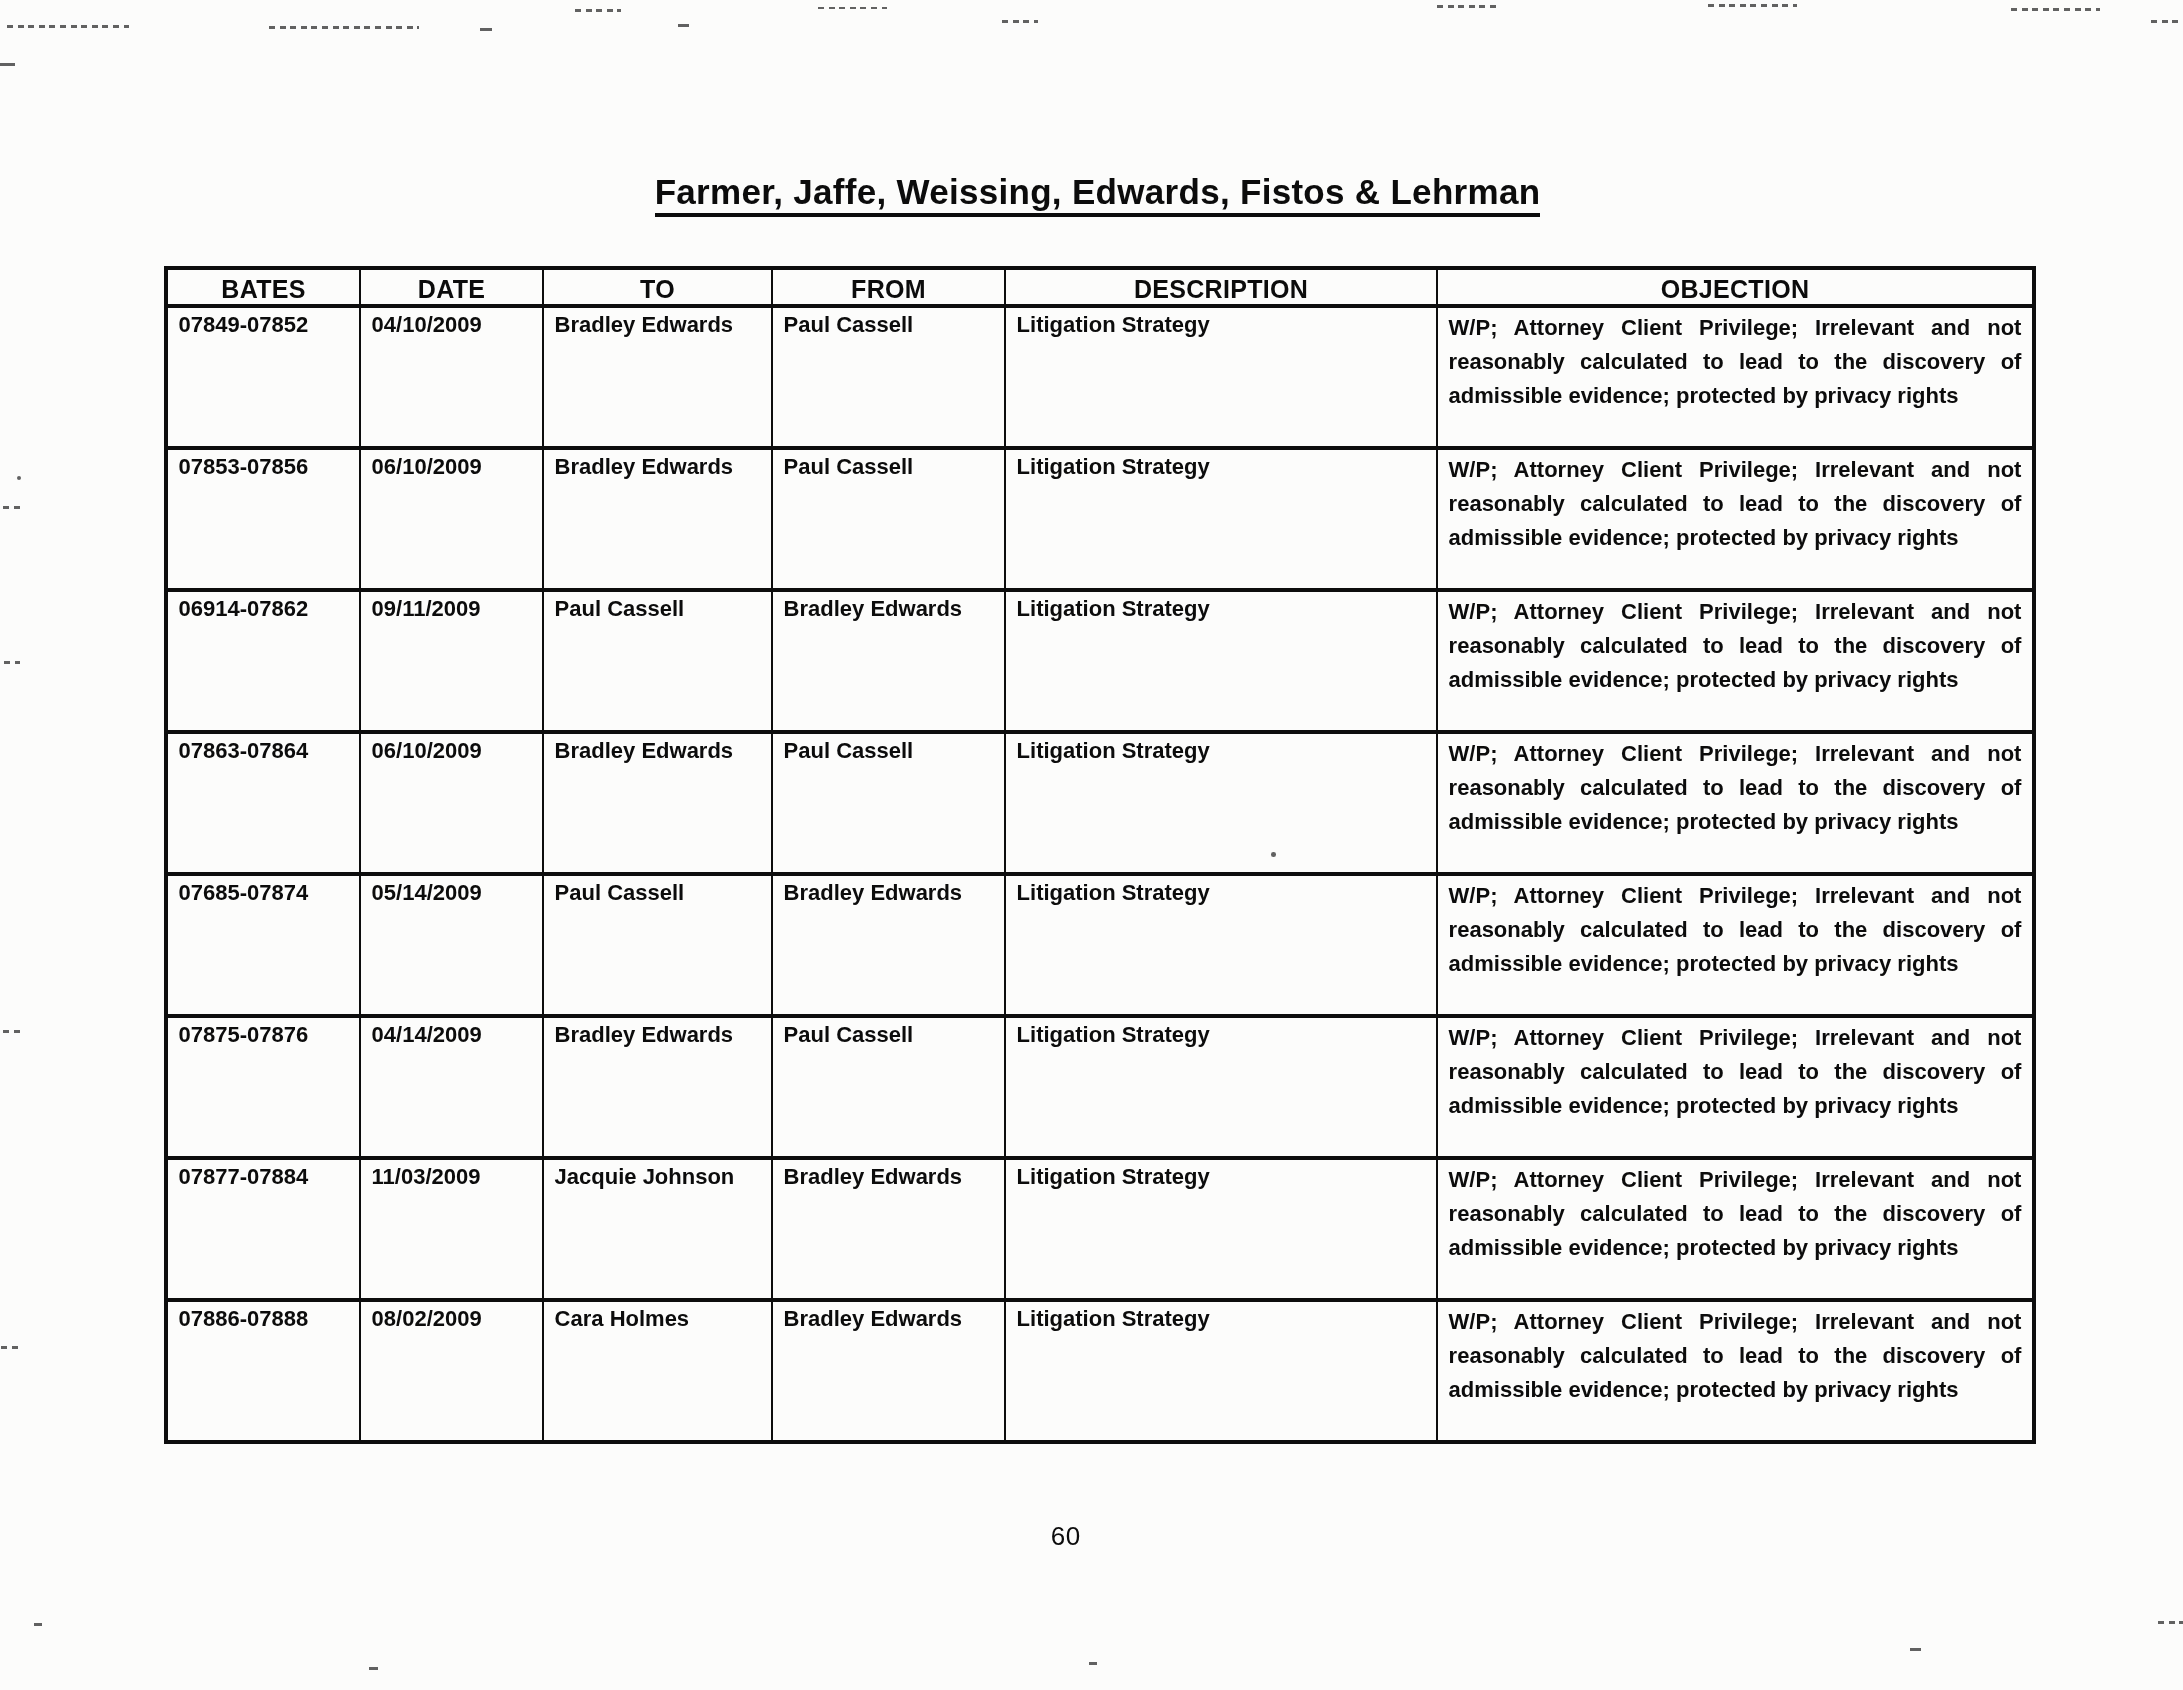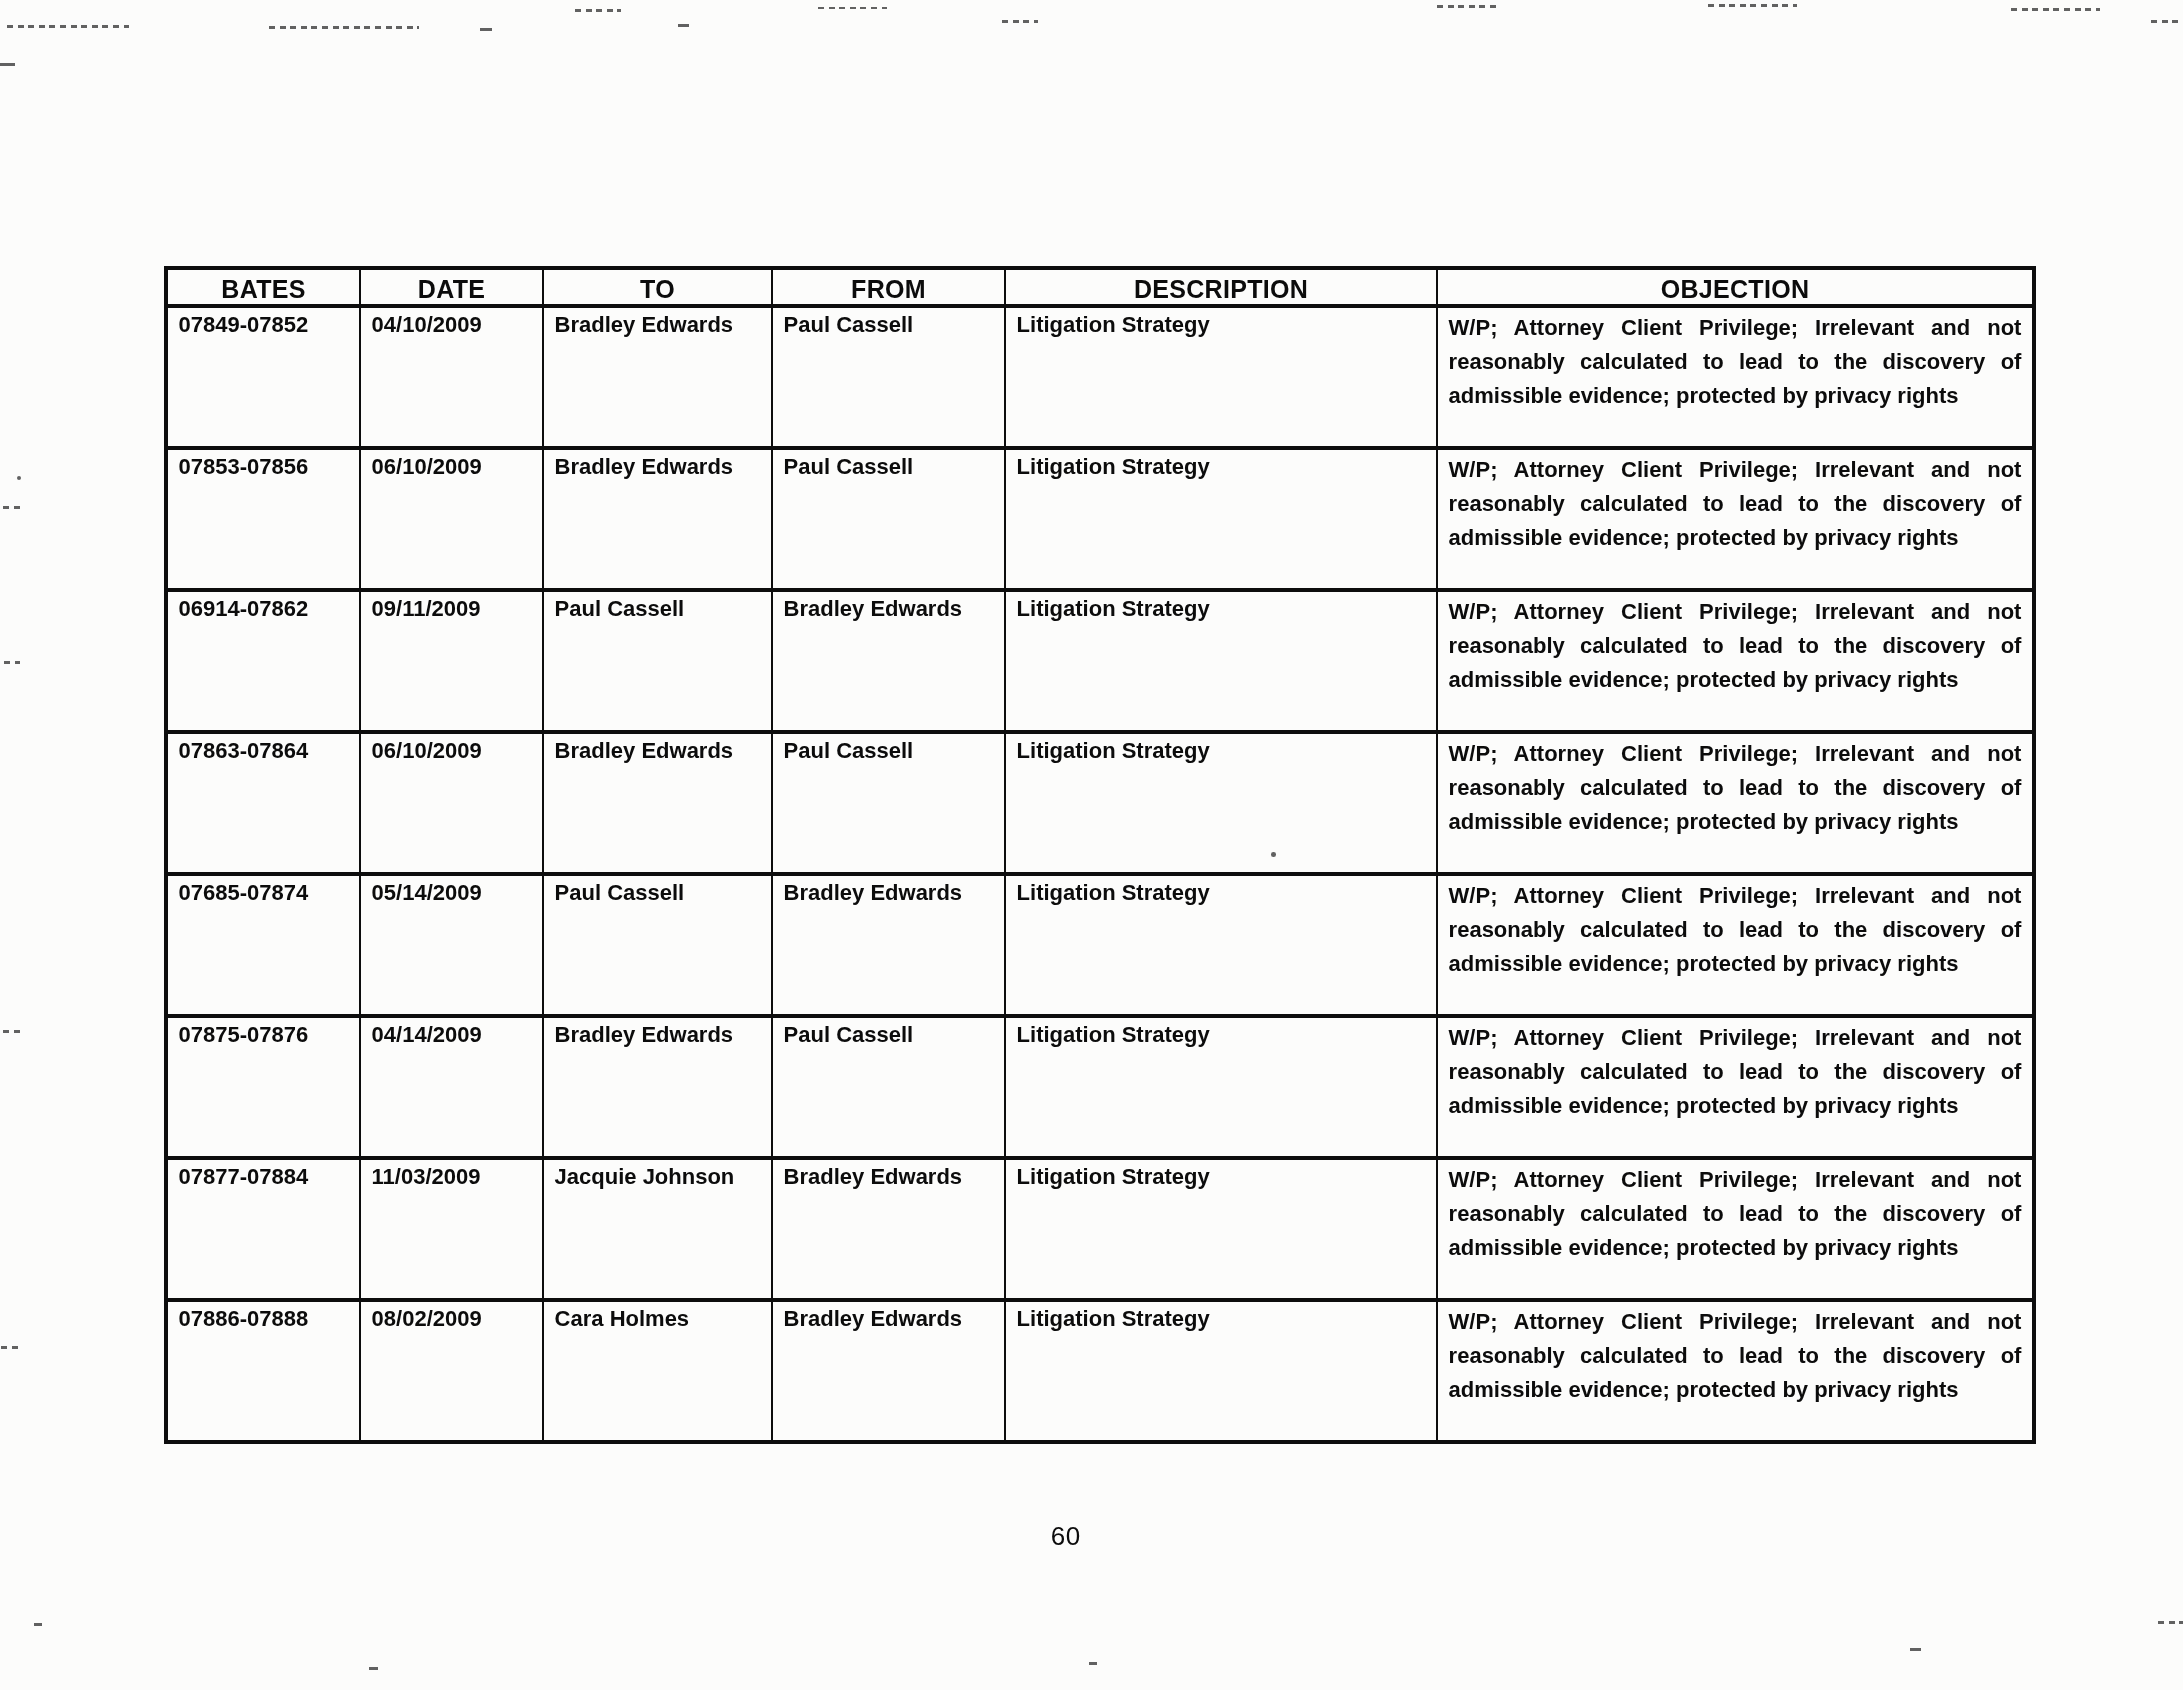--- a/index.html
+++ b/index.html
@@ -73,20 +73,21 @@
   <div class="art dash" style="left:2.6px;top:1030px;width:20px;height:3.3px;"></div>
   <div class="art dash" style="left:1.3px;top:1346px;width:17px;height:3.3px;"></div>
   <div class="art dot" style="left:1271px;top:852px;width:4.6px;height:4.6px;"></div>
   <div class="art" style="left:34px;top:1623px;width:8px;height:2.6px;"></div>
   <div class="art" style="left:369px;top:1667px;width:9.2px;height:2.6px;"></div>
   <div class="art" style="left:1089px;top:1662px;width:8px;height:2.6px;"></div>
   <div class="art" style="left:1910px;top:1648px;width:10.6px;height:2.6px;"></div>
   <div class="art dash" style="left:2158px;top:1621px;width:25px;height:2.6px;"></div>
 
   <div class="titles">
+    <div class="subtitle-line"><span class="u">Farmer, Jaffe, Weissing, Edwards, Fistos &amp; Lehrman</span></div>
   </div>
 
   <table class="log">
     <colgroup>
       <col style="width:194px">
         <col style="width:183px">
         <col style="width:229px">
       <col style="width:233px">
         <col style="width:432px">
         <col style="width:597px">

